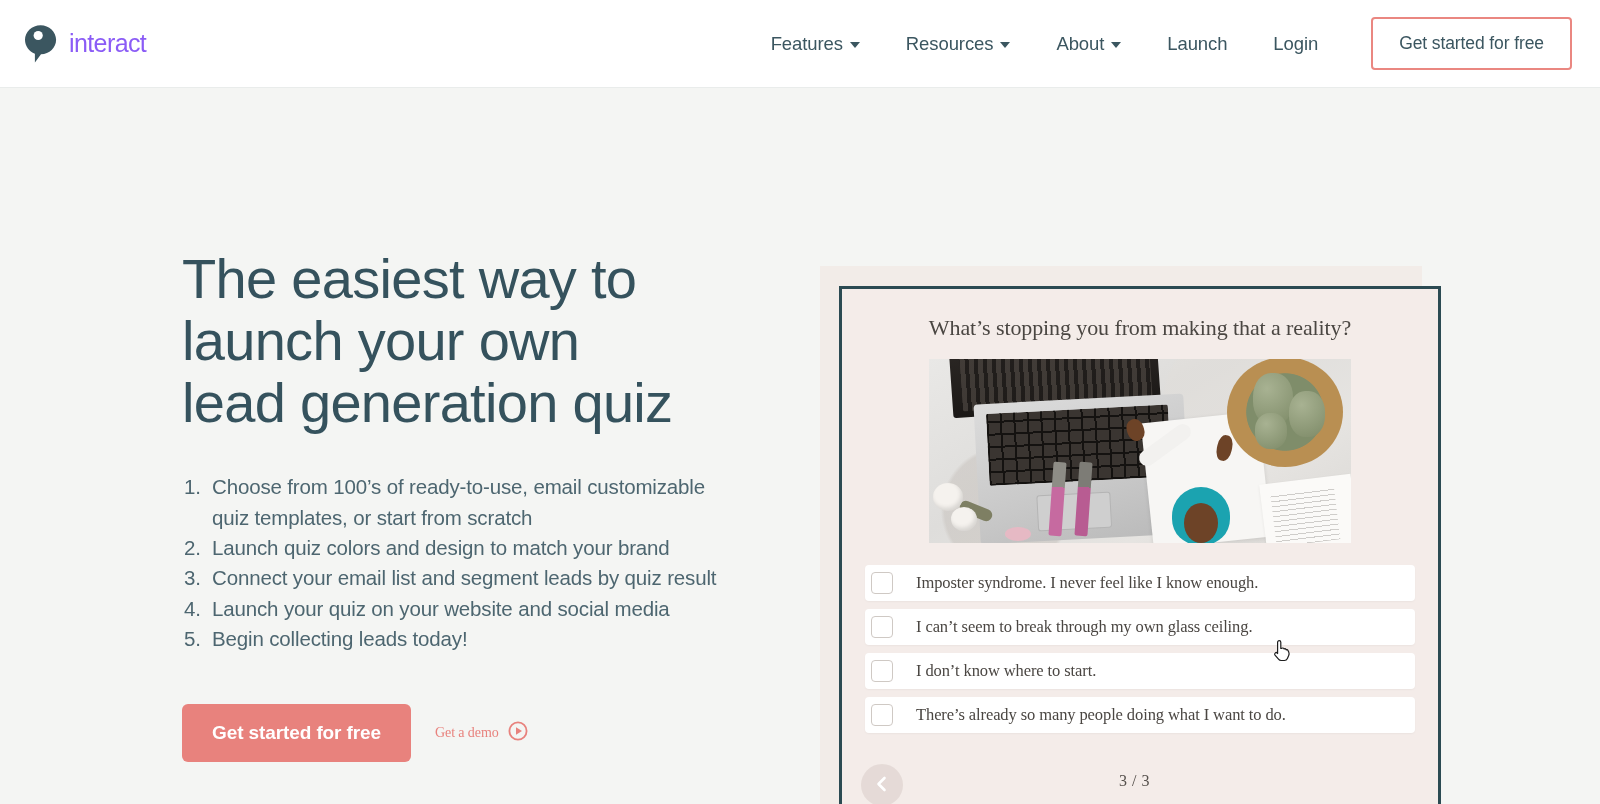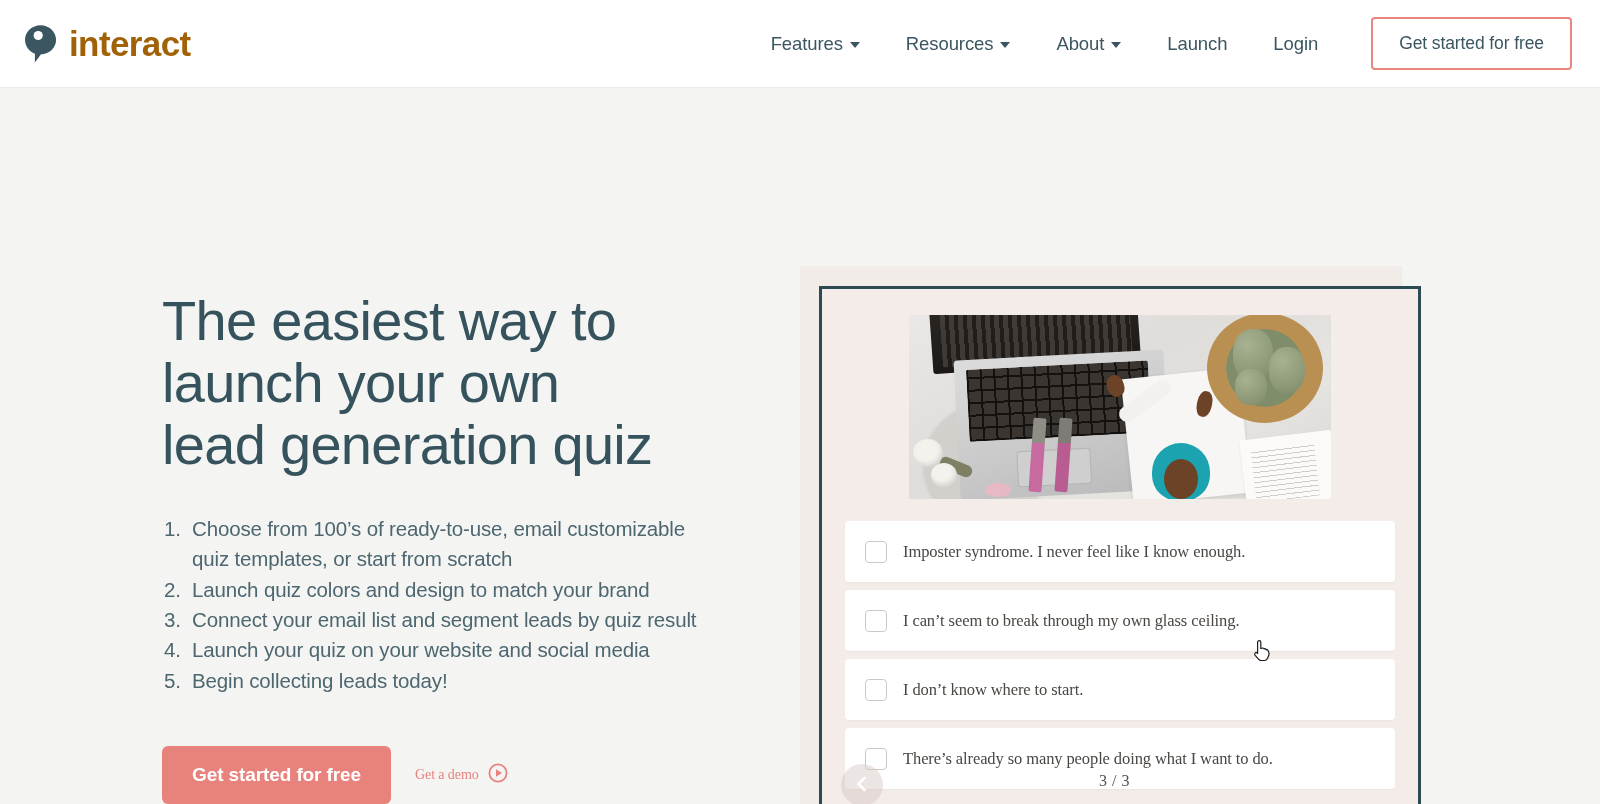--- a/index.html
+++ b/index.html
@@ -34,24 +34,24 @@
     gap: 9px;
     cursor: pointer;
     text-decoration: none;
   }
   .brand-mark {
     width: 38px;
     height: 40px;
     display: block;
   }
   .brand-name {
-    font-size: 35px;
+    font-size: 25px;
     letter-spacing: -0.6px;
-    color: #a16207;
-    font-weight: 700;
+    color: #8b5cf6;
+    font-weight: 400;
   }
 
   .main-nav {
     margin-left: auto;
     display: flex;
     align-items: center;
     gap: 8px;
   }
 
   .nav-item {
@@ -86,24 +86,25 @@
     font-family: "Liberation Sans", sans-serif;
     padding: 14px 26px;
     cursor: pointer;
     letter-spacing: -0.1px;
     white-space: nowrap;
   }
 
   
   .hero {
     display: flex;
-    align-items: flex-end;
+    align-items: center;
     padding: 0;
     position: relative;
     height: 716px;
+    margin-left: 20px;
   }
 
   .hero-left {
     width: 740px;
     padding: 118px 0 0 162px;
   }
 
   .hero-title {
     font-size: 56px;
     font-weight: 300;
@@ -360,25 +361,25 @@
   .quiz-options {
     margin-top: 22px;
     padding: 0 23px;
     display: flex;
     flex-direction: column;
     gap: 8px;
   }
   .quiz-option {
     background: #ffffff;
     border-radius: 4px;
-    height: 61px;
-    display: flex;
-    align-items: center;
-    padding: 0 20px;
-    gap: 16px;
+    height: 36px;
+    display: flex;
+    align-items: center;
+    padding: 0 6px;
+    gap: 23px;
     cursor: pointer;
     box-shadow: 0 1px 2px rgba(0,0,0,.04);
   }
   .quiz-checkbox {
     width: 22px;
     height: 22px;
     border: 1.5px solid #cfc9c4;
     border-radius: 4px;
     flex: 0 0 auto;
     background: #fff;
@@ -505,20 +506,21 @@
     </div>
   </div>
 
   <div class="hero-right">
 
     <div class="preview-backdrop"></div>
 
     <div class="preview-frame">
       <div class="quiz-inner">
 
+        <div class="quiz-question">What’s stopping you from making that a reality?</div>
 
         <div class="quiz-photo">
           <div class="lap-screen"></div>
           <div class="lap-base">
             <div class="lap-keys"></div>
             <div class="lap-pad"></div>
           </div>
           <div class="paper"></div>
           <div class="woman-arm"></div>
           <div class="woman-hand"></div>

